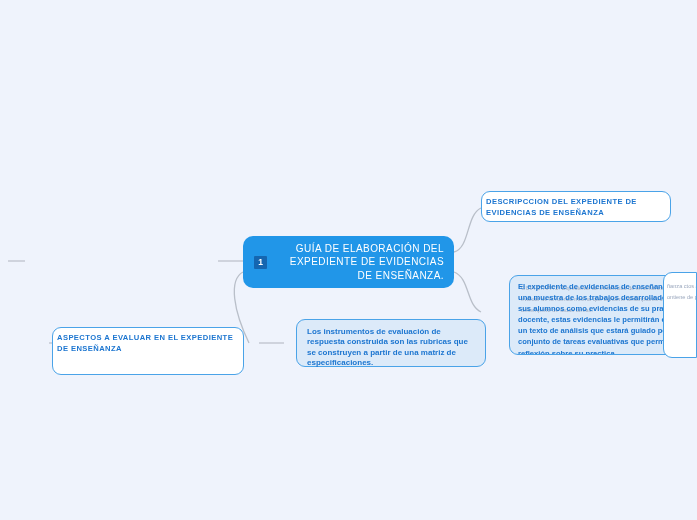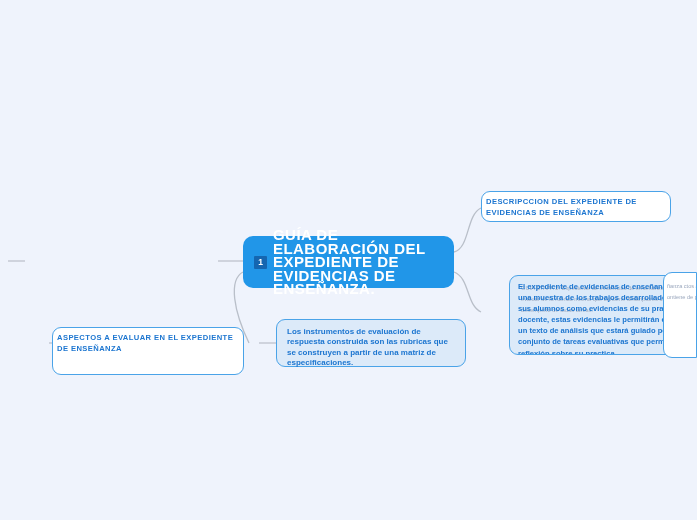--- a/index.html
+++ b/index.html
@@ -55,25 +55,26 @@
     color: #ffffff;
     font-size: 8.5px;
     font-weight: bold;
     line-height: 13px;
     text-align: center;
     border-radius: 1px;
     margin-right: 6px;
   }
   .root-label {
     color: #ffffff;
-    font-size: 15px;
-    font-weight: bold;
+    font-size: 10px;
+    font-weight: normal;
     letter-spacing: 0.45px;
     line-height: 13.4px;
     text-transform: uppercase;
+    text-align: right;
   }
 
   
   .branch-node {
     background: #ffffff;
     border: 1.4px solid #4aa3e8;
     display: flex;
     align-items: flex-start;
     padding: 5px 4px;
   }
@@ -96,21 +97,21 @@
     color: #1d76d0;
     font-size: 8px;
     font-weight: bold;
     line-height: 10.4px;
   }
 
   
   #node-propositos { left: 25px;  top: 243px; width: 192px; height: 33px; }
   #node-aspectos   { left: 52px;  top: 327px; width: 192px; height: 48px; }
   #node-descripcion{ left: 481px; top: 191px; width: 190px; height: 31px; }
-  #node-instrumentos { left: 276px; top: 319px; width: 190px; height: 48px; }
+  #node-instrumentos { left: 296px; top: 319px; width: 190px; height: 48px; }
 
   
   #node-expediente {
     left: 481px;
     top: 275px;
     width: 190px;
     height: 80px;
     background: #dceaf9;
     border: 1.4px solid #4aa3e8;
     border-radius: 9px;

